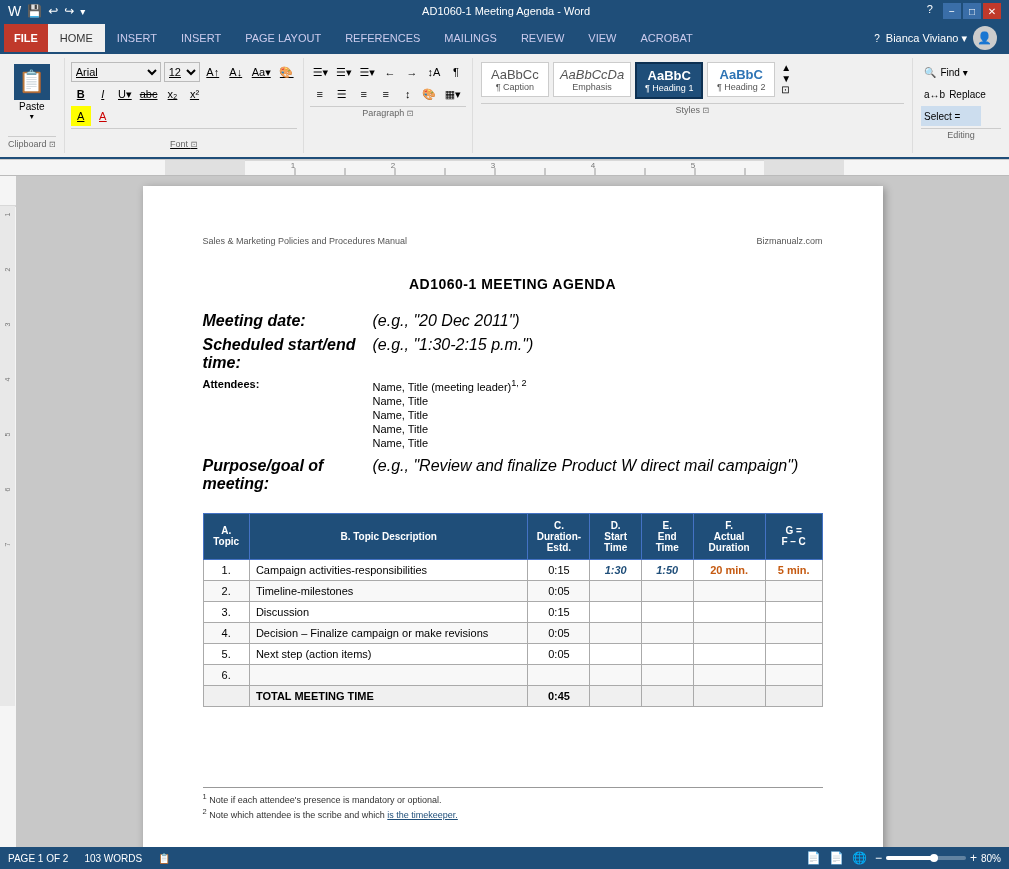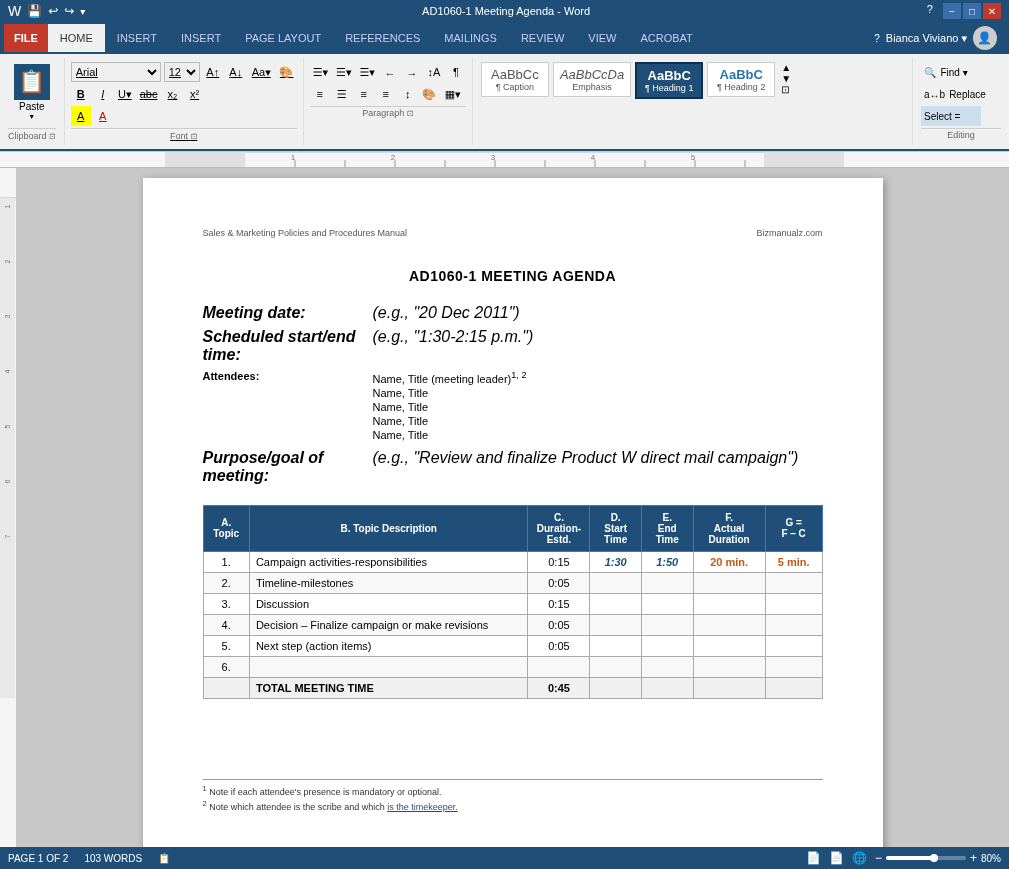--- a/index.html
+++ b/index.html
@@ -165,21 +165,21 @@
         <button class="ribbon-btn italic-btn">I</button>
         <button class="ribbon-btn underline-btn">U▾</button>
         <button class="ribbon-btn" style="text-decoration:line-through;">abc</button>
         <button class="ribbon-btn">x₂</button>
         <button class="ribbon-btn">x²</button>
       </div>
       <div style="display:flex; gap:2px; align-items:center;">
         <button class="ribbon-btn" style="background:yellow;">A</button>
         <button class="ribbon-btn" style="color:#c00; text-decoration:underline; text-decoration-color:#c00;">A</button>
       </div>
-      <div style="font-size:9px; color:#666; border-top:1px solid #ccc; margin-top:2px; text-align:center; padding-top:2px;">Font <span style="font-size:8px;">⊡</span></div>
+      <div style="font-size:9px; color:#666; border-top:1px solid #ccc; margin-top:2px; text-align:center; padding-top:10px;">Font <span style="font-size:8px;">⊡</span></div>
     </div>
 
     <div style="padding:4px 6px; border-right:1px solid #ddd;">
       <div style="display:flex; gap:2px; margin-bottom:2px;">
         <button class="ribbon-btn">☰▾</button>
         <button class="ribbon-btn">☰▾</button>
         <button class="ribbon-btn">☰▾</button>
         <button class="ribbon-btn">←</button>
         <button class="ribbon-btn">→</button>
         <button class="ribbon-btn">↕A</button>
@@ -214,20 +214,21 @@
         <div style="padding:4px 6px; border:1px solid #ccc; font-size:11px; cursor:pointer; text-align:center; min-width:68px; background:white;">
           <div style="font-size:13px; font-weight:bold; color:#2e74b5;">AaBbC</div>
           <div style="font-size:9px; color:#555;">¶ Heading 2</div>
         </div>
         <div style="display:flex; flex-direction:column; cursor:pointer; margin-left:2px;">
           <span style="font-size:10px;">▲</span>
           <span style="font-size:10px;">▼</span>
           <span style="font-size:10px;">⊡</span>
         </div>
       </div>
+      <div style="font-size:9px; color:#666; border-top:1px solid #ccc; margin-top:2px; text-align:center; padding-top:1px;">Styles <span style="font-size:8px;">⊡</span></div>
     </div>
 
     <div style="padding:4px 8px;">
       <div style="display:flex; flex-direction:column; gap:2px;">
         <button class="ribbon-btn" style="font-size:10px; width:80px; justify-content:flex-start; gap:4px;"><span>🔍</span> Find ▾</button>
         <button class="ribbon-btn" style="font-size:10px; width:80px; justify-content:flex-start; gap:4px;"><span>a↔b</span> Replace</button>
         <button class="ribbon-btn" style="font-size:10px; width:60px; justify-content:flex-start; gap:4px; background:#cde;">Select =</button>
       </div>
       <div style="font-size:9px; color:#666; border-top:1px solid #ccc; margin-top:2px; text-align:center; padding-top:1px;">Editing</div>
     </div>

